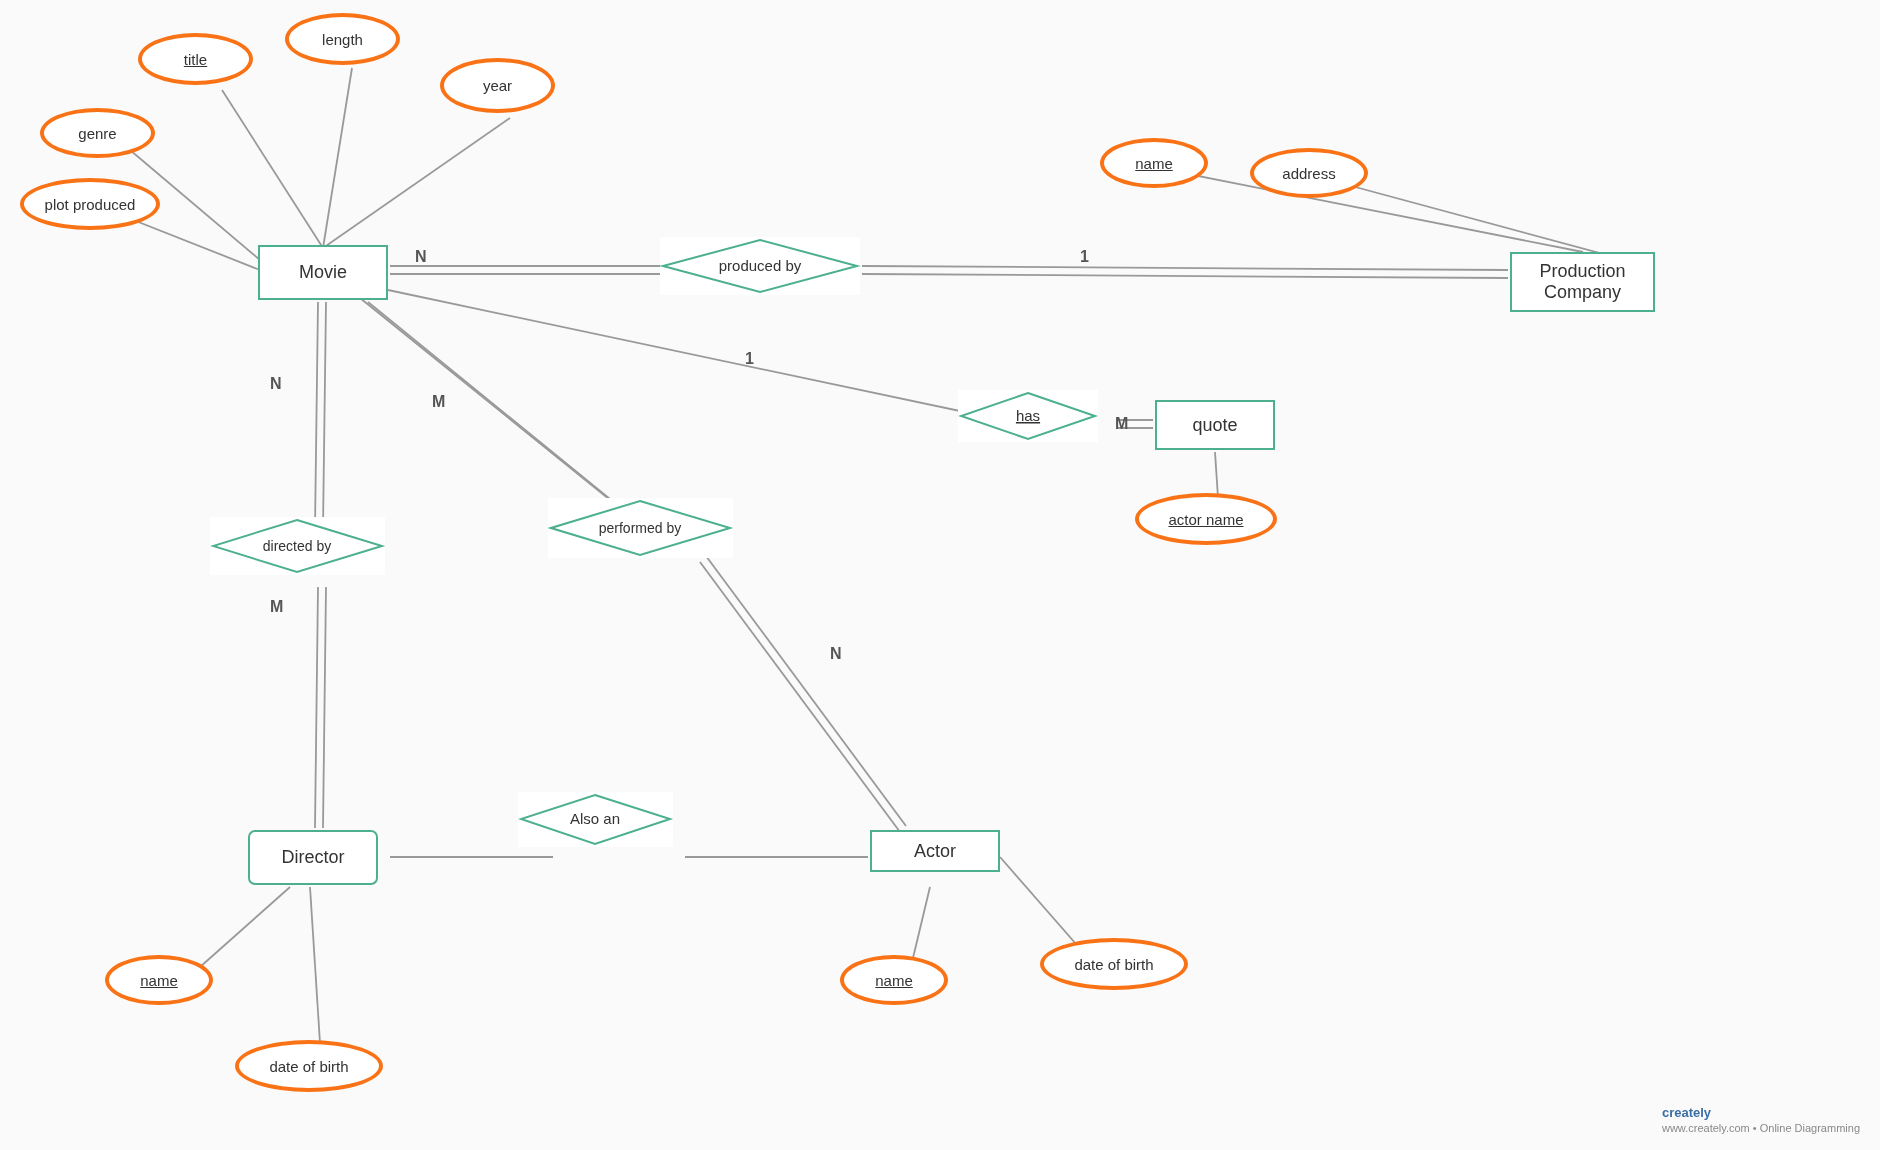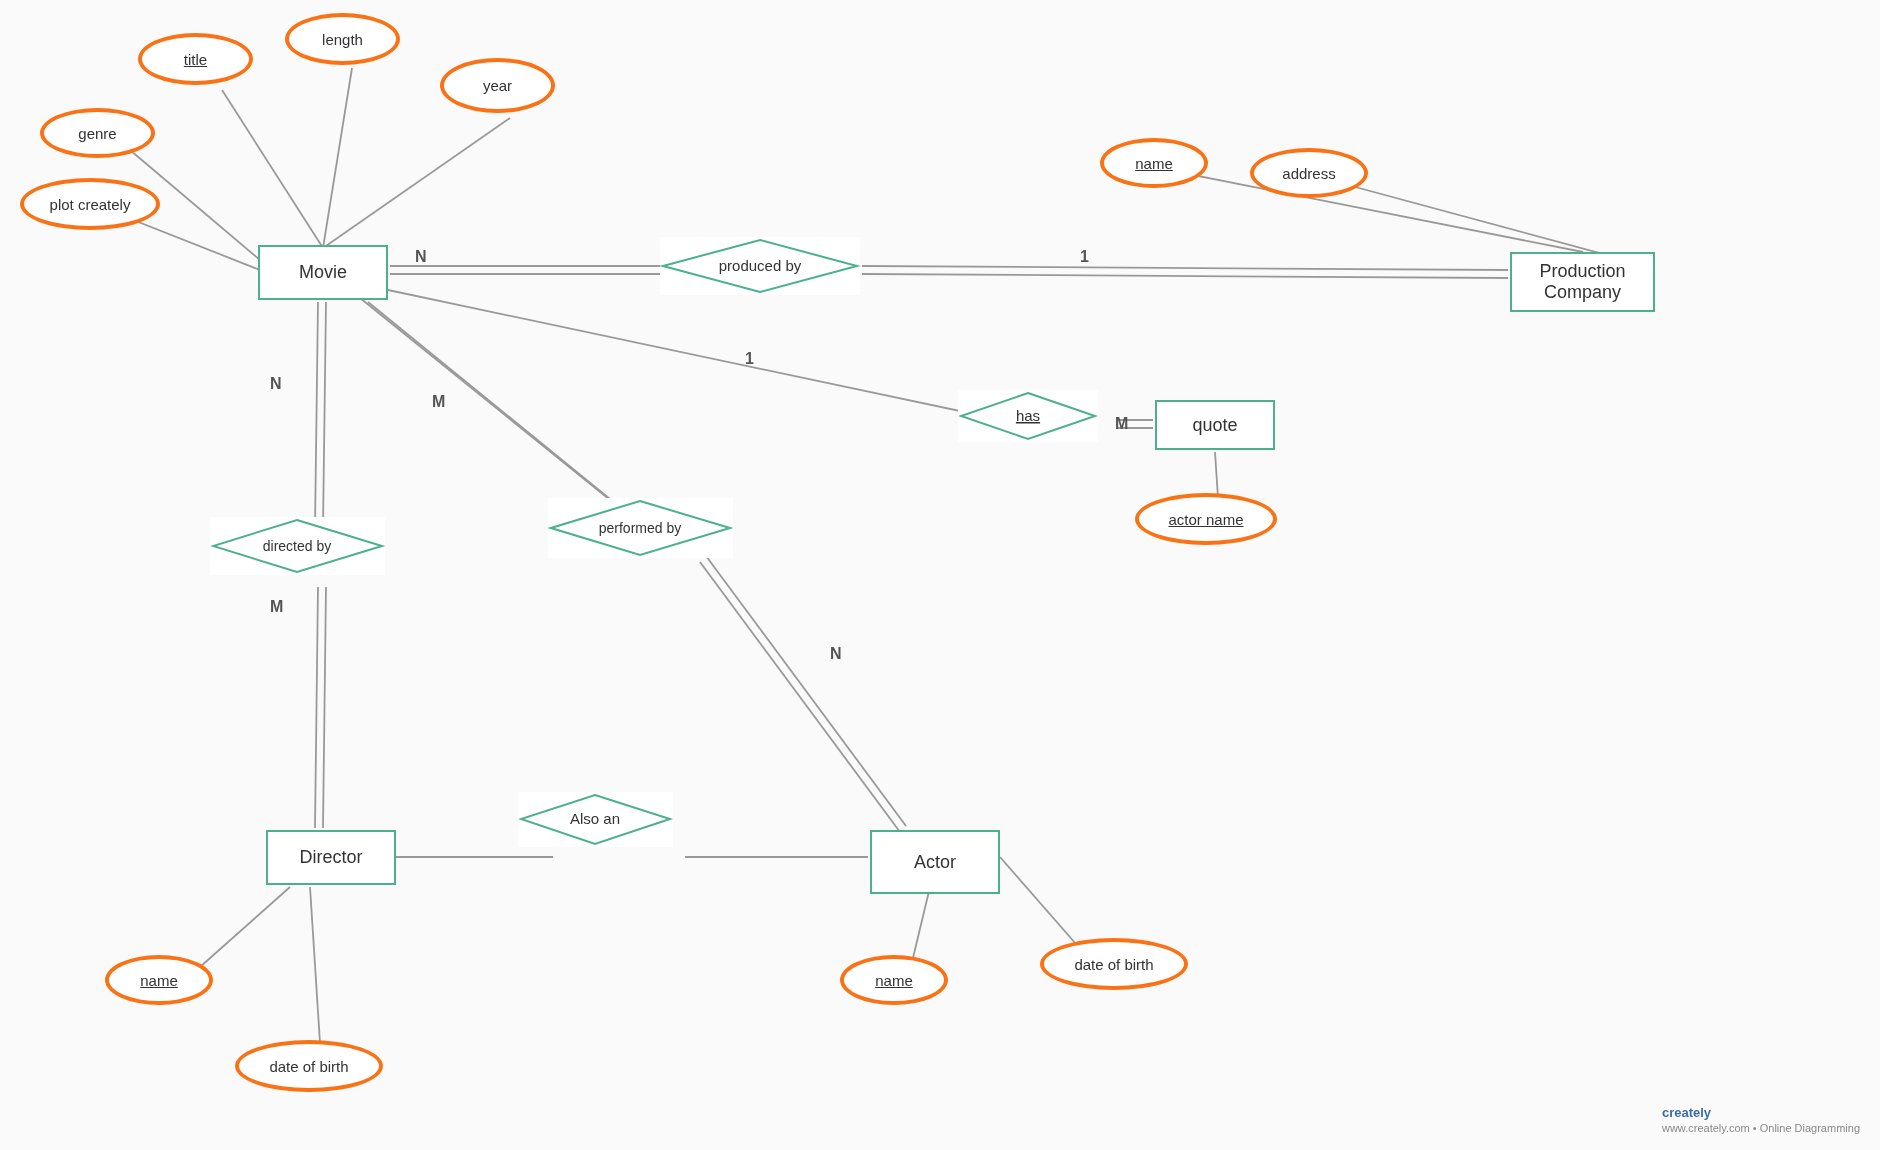--- a/index.html
+++ b/index.html
@@ -134,25 +134,25 @@
   </svg>
 
   <div class="entity" style="left:258px; top:245px; width:130px; height:55px;">
     <span>Movie</span>
   </div>
 
   <div class="entity" style="left:1510px; top:252px; width:145px; height:60px; white-space:pre-line;">
     <span style="white-space:pre-line; text-align:center;">Production<br>Company</span>
   </div>
 
-  <div class="entity" style="left:266px; top:830px; width:130px; height:55px;">
+  <div class="entity" style="left:248px; top:830px; width:130px; height:55px;border-radius:7px;">
     <span>Director</span>
   </div>
 
-  <div class="entity" style="left:870px; top:830px; width:130px; height:64px;">
+  <div class="entity" style="left:870px; top:830px; width:130px; height:42px;">
     <span>Actor</span>
   </div>
 
   <div class="entity" style="left:1155px; top:400px; width:120px; height:50px;text-align:right;">
     <span>quote</span>
   </div>
 
   <div class="relation" style="left:660px; top:237px; width:200px; height:58px;">
     <svg width="200" height="58">
       <polygon points="100,3 197,29 100,55 3,29" fill="white" stroke="#4caf90" stroke-width="2"></polygon>
@@ -198,21 +198,21 @@
 
   <div class="attribute" style="left:440px; top:58px; width:115px; height:55px;">
     <span>year</span>
   </div>
 
   <div class="attribute" style="left:40px; top:108px; width:115px; height:50px;">
     <span>genre</span>
   </div>
 
   <div class="attribute" style="left:20px; top:178px; width:140px; height:52px;">
-    <span>plot creately</span>
+    <span>plot produced</span>
   </div>
 
   <div class="attribute" style="left:1100px; top:138px; width:108px; height:50px;">
     <span class="attr-underline">name</span>
   </div>
 
   <div class="attribute" style="left:1250px; top:148px; width:118px; height:50px;">
     <span>address</span>
   </div>
 

